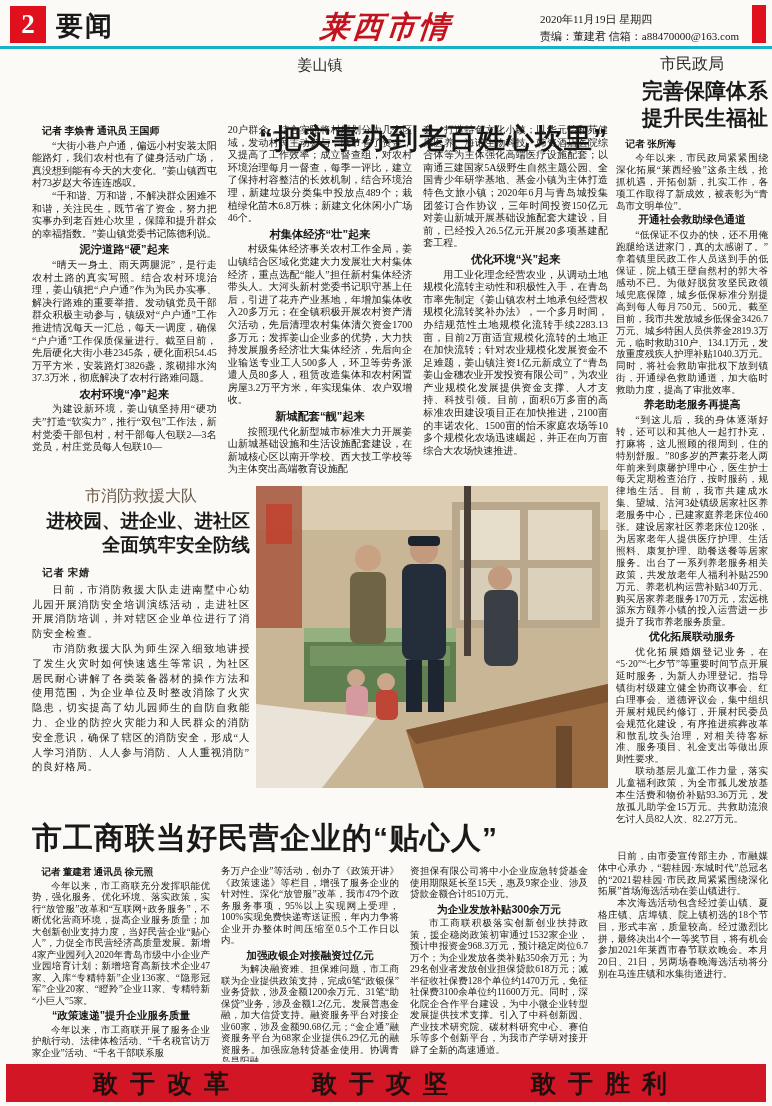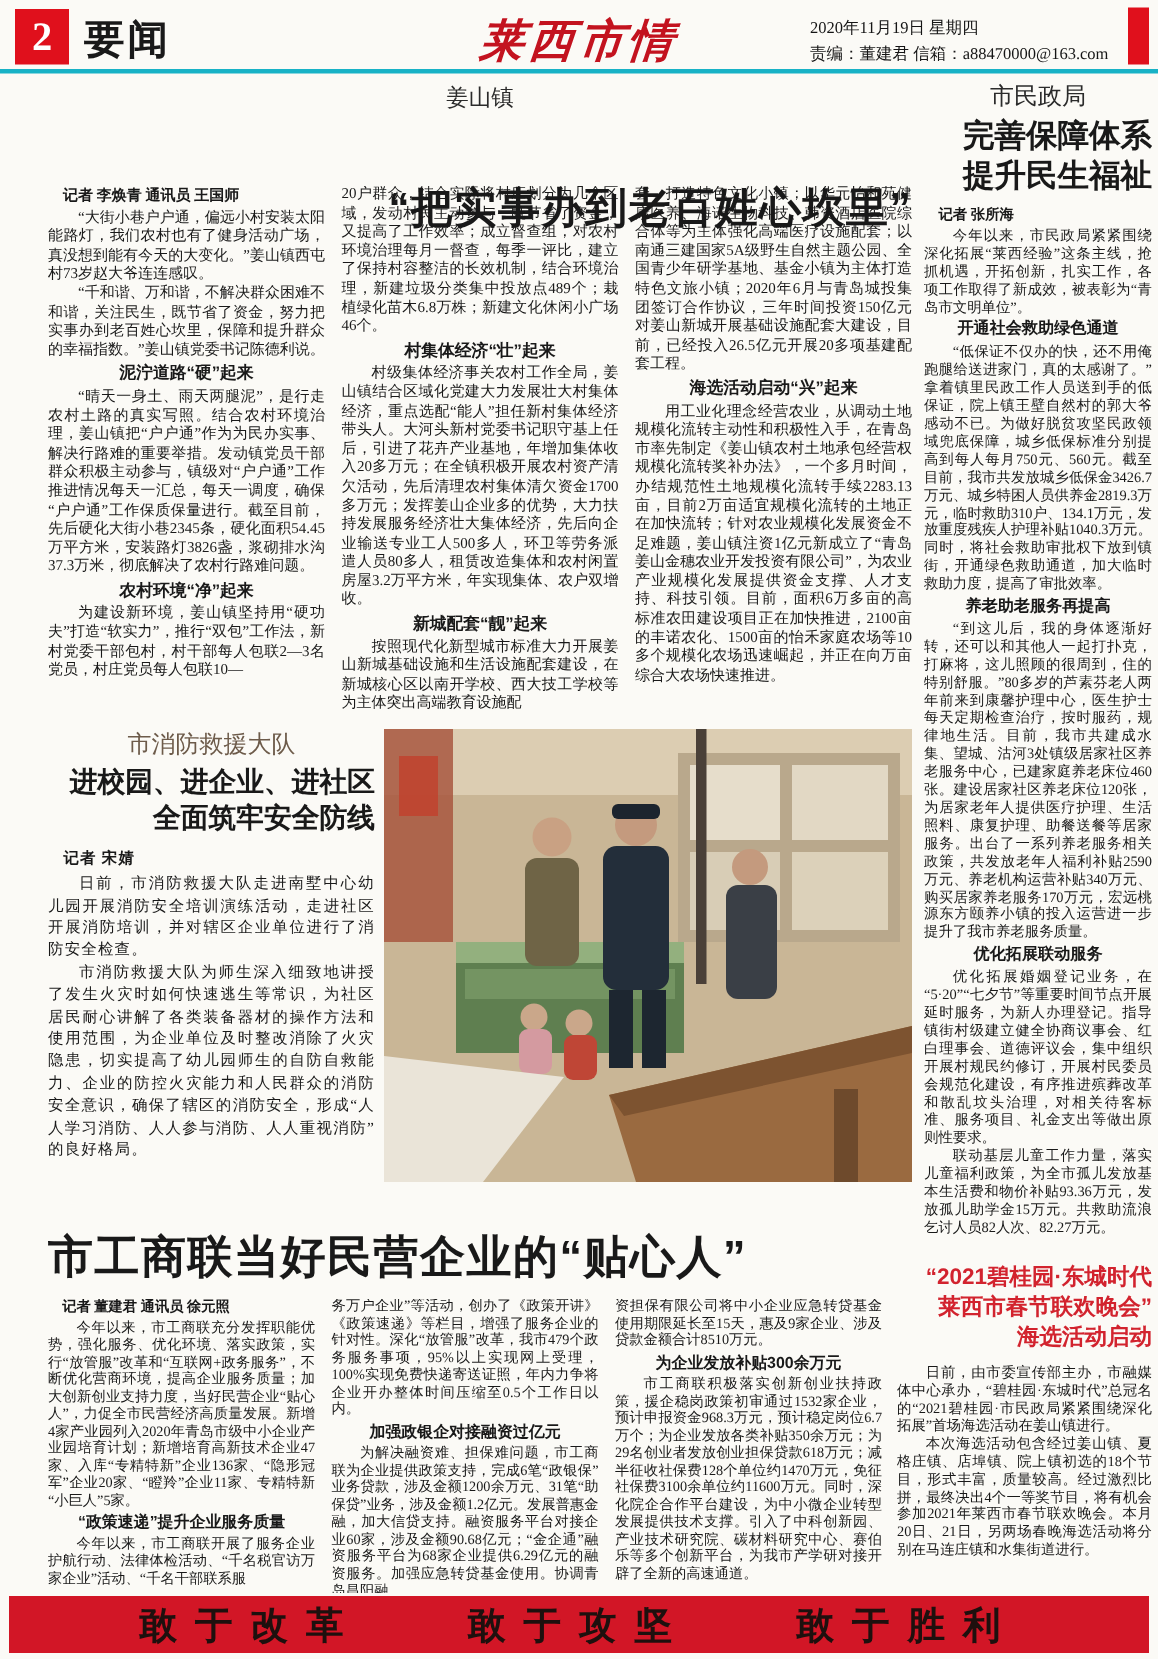--- a/index.html
+++ b/index.html
@@ -98,21 +98,21 @@
       </div>
     <div class="col">
         <div class="blk blk-pc">20户群众，结合实际将村庄划分为几个区域，发动村民主动参与，既节省了资金，又提高了工作效率；成立督查组，对农村环境治理每月一督查，每季一评比，建立了保持村容整洁的长效机制，结合环境治理，新建垃圾分类集中投放点489个；栽植绿化苗木6.8万株；新建文化休闲小广场46个。</div>
         <div class="blk blk-h">村集体经济“壮”起来</div>
         <div class="blk blk-p">村级集体经济事关农村工作全局，姜山镇结合区域化党建大力发展壮大村集体经济，重点选配“能人”担任新村集体经济带头人。大河头新村党委书记职守基上任后，引进了花卉产业基地，年增加集体收入20多万元；在全镇积极开展农村资产清欠活动，先后清理农村集体清欠资金1700多万元；发挥姜山企业多的优势，大力扶持发展服务经济壮大集体经济，先后向企业输送专业工人500多人，环卫等劳务派遣人员80多人，租赁改造集体和农村闲置房屋3.2万平方米，年实现集体、农户双增收。</div>
         <div class="blk blk-h">新城配套“靓”起来</div>
         <div class="blk blk-p">按照现代化新型城市标准大力开展姜山新城基础设施和生活设施配套建设，在新城核心区以南开学校、西大技工学校等为主体突出高端教育设施配</div>
       </div>
     <div class="col">
         <div class="blk blk-pc">套，打造特色文化小镇；以华元怡和苑健康医养、海诺生物科技、韩资酒店医院综合体等为主体强化高端医疗设施配套；以南通三建国家5A级野生自然主题公园、全国青少年研学基地、基金小镇为主体打造特色文旅小镇；2020年6月与青岛城投集团签订合作协议，三年时间投资150亿元对姜山新城开展基础设施配套大建设，目前，已经投入26.5亿元开展20多项基建配套工程。</div>
-        <div class="blk blk-h">海选活动启动“兴”起来</div>
+        <div class="blk blk-h">优化环境“兴”起来</div>
         <div class="blk blk-p">用工业化理念经营农业，从调动土地规模化流转主动性和积极性入手，在青岛市率先制定《姜山镇农村土地承包经营权规模化流转奖补办法》，一个多月时间，办结规范性土地规模化流转手续2283.13亩，目前2万亩适宜规模化流转的土地正在加快流转；针对农业规模化发展资金不足难题，姜山镇注资1亿元新成立了“青岛姜山金穗农业开发投资有限公司”，为农业产业规模化发展提供资金支撑、人才支持、科技引领。目前，面积6万多亩的高标准农田建设项目正在加快推进，2100亩的丰诺农化、1500亩的怡禾家庭农场等10多个规模化农场迅速崛起，并正在向万亩综合大农场快速推进。</div>
       </div>
   </div>
 
   <div class="a2">
     <div class="a2-kicker">市民政局</div>
     <div class="a2-headline">
         <div class="blk blk-hl">完善保障体系</div>
         <div class="blk blk-hl">提升民生福祉</div>
       </div>
@@ -200,25 +200,20 @@
         <div class="blk blk-p">为解决融资难、担保难问题，市工商联为企业提供政策支持，完成6笔“政银保”业务贷款，涉及金额1200余万元、31笔“助保贷”业务，涉及金额1.2亿元。发展普惠金融，加大信贷支持。融资服务平台对接企业60家，涉及金额90.68亿元；“金企通”融资服务平台为68家企业提供6.29亿元的融资服务。加强应急转贷基金使用。协调青岛昌阳融</div>
       </div>
     <div class="col">
         <div class="blk blk-pc">资担保有限公司将中小企业应急转贷基金使用期限延长至15天，惠及9家企业、涉及贷款金额合计8510万元。</div>
         <div class="blk blk-h">为企业发放补贴300余万元</div>
         <div class="blk blk-p">市工商联积极落实创新创业扶持政策，援企稳岗政策初审通过1532家企业，预计申报资金968.3万元，预计稳定岗位6.7万个；为企业发放各类补贴350余万元；为29名创业者发放创业担保贷款618万元；减半征收社保费128个单位约1470万元，免征社保费3100余单位约11600万元。同时，深化院企合作平台建设，为中小微企业转型发展提供技术支撑。引入了中科创新园、产业技术研究院、碳材料研究中心、赛伯乐等多个创新平台，为我市产学研对接开辟了全新的高速通道。</div>
       </div>
   </div>
 
   <div class="a5">
-    <div class="a5-headline">
-        <div class="blk blk-hl">“2021碧桂园·东城时代</div>
-        <div class="blk blk-hl">莱西市春节联欢晚会”</div>
-        <div class="blk blk-hl">海选活动启动</div>
-      </div>
     <div class="a5-body">
         <div class="blk blk-p">日前，由市委宣传部主办，市融媒体中心承办，“碧桂园·东城时代”总冠名的“2021碧桂园·市民政局紧紧围绕深化拓展”首场海选活动在姜山镇进行。</div>
         <div class="blk blk-p">本次海选活动包含经过姜山镇、夏格庄镇、店埠镇、院上镇初选的18个节目，形式丰富，质量较高。经过激烈比拼，最终决出4个一等奖节目，将有机会参加2021年莱西市春节联欢晚会。本月20日、21日，另两场春晚海选活动将分别在马连庄镇和水集街道进行。</div>
       </div>
   </div>
 
   <div class="banner">
     <span>敢于改革</span>
     <span>敢于攻坚</span>
     <span>敢于胜利</span>

